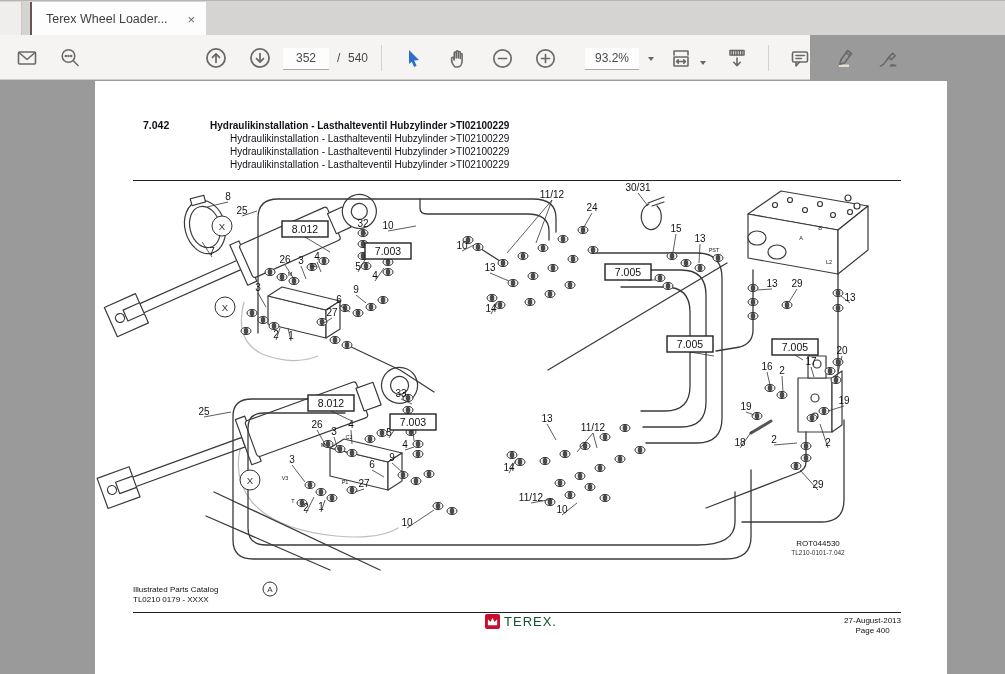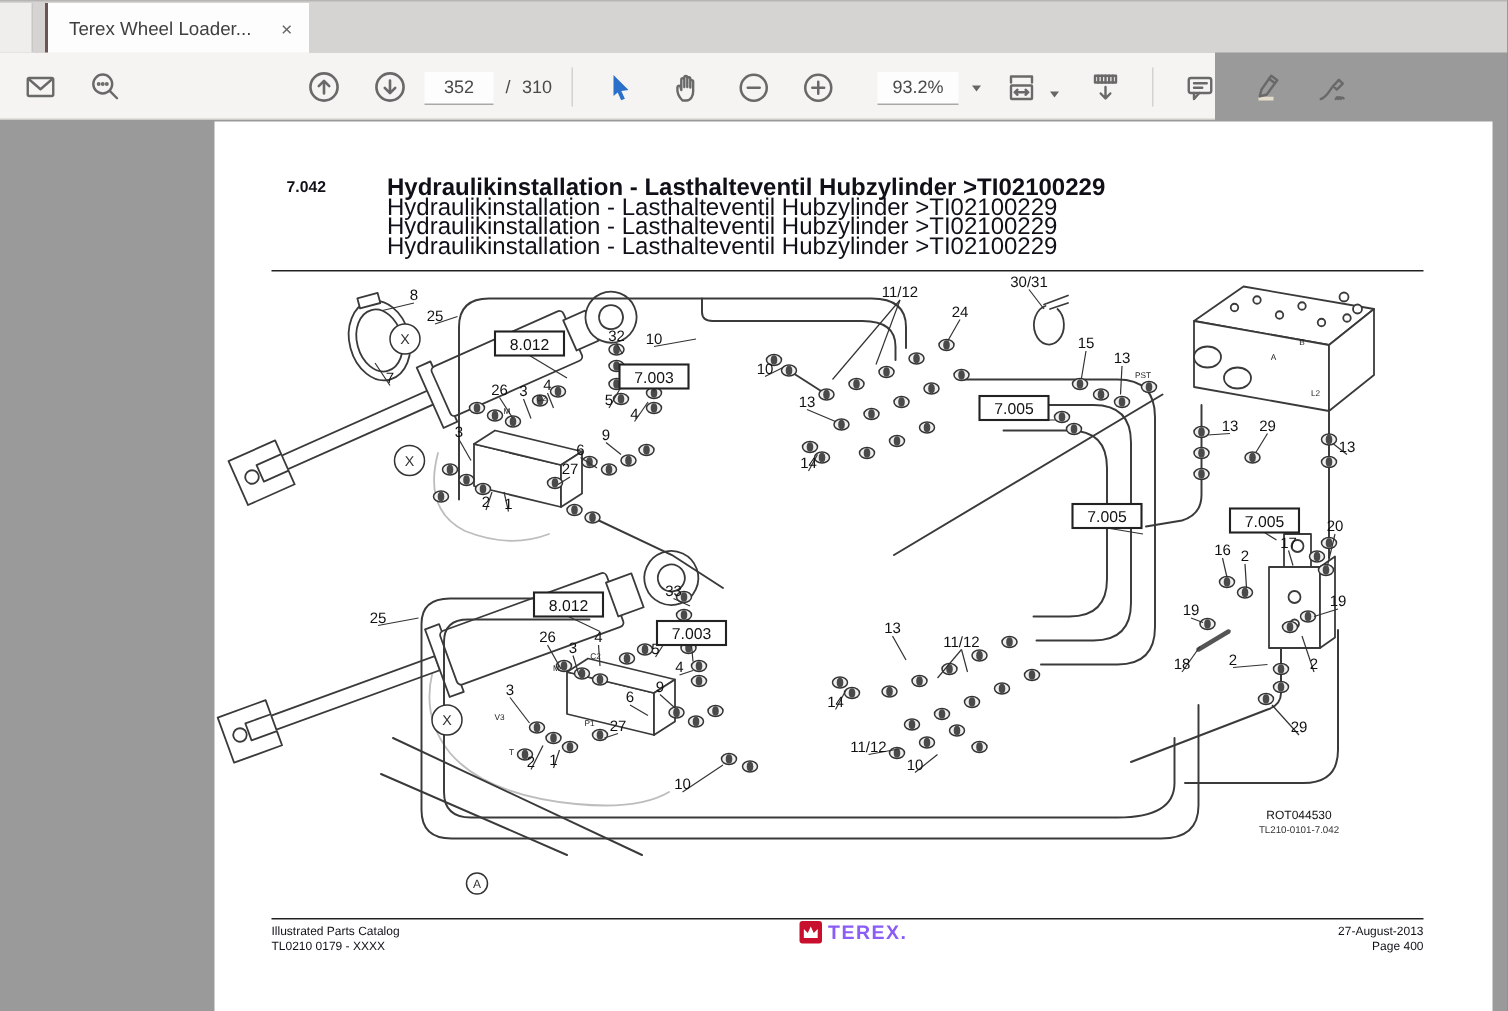--- a/index.html
+++ b/index.html
@@ -16,33 +16,33 @@
   
   .toolbar{position:absolute;left:0;top:35px;width:810px;height:45px;background:#f5f4f2;border-bottom:1px solid #cfcdca;}
   .tbtn{position:absolute;top:7px;width:32px;height:32px;display:flex;align-items:center;justify-content:center;border-radius:2px;}
   .tbtn svg{stroke:#696969;fill:none;stroke-width:1.6;stroke-linecap:round;stroke-linejoin:round;}
   .field{position:absolute;top:13px;height:22px;font-size:12px;color:#4a4a4a;text-align:center;
          border-bottom:1px solid #a9a9a9;background:#fdfdfd;line-height:20px;}
   .plain{position:absolute;top:13px;height:22px;font-size:12px;color:#4a4a4a;line-height:20px;}
   .sep{position:absolute;top:10px;width:1px;height:26px;background:#d4d2d0;}
   .caret{position:absolute;width:0;height:0;border-left:3.5px solid transparent;border-right:3.5px solid transparent;border-top:4.5px solid #666;}
   
-  .docarea{position:absolute;left:0;top:80px;width:848px;height:594px;background:#9a9a9a;margin-left:48px;}
+  .docarea{position:absolute;left:0;top:80px;width:848px;height:594px;background:#9a9a9a;}
   .pdfpage{position:absolute;left:95px;top:1px;width:852px;height:593px;background:#fff;}
   .hdr-sec{position:absolute;left:48px;top:38px;font-size:10.5px;font-weight:bold;color:#101018;}
-  .hdr-titles{position:absolute;left:115px;top:38px;font-size:16px;color:#101018;line-height:13px;}
+  .hdr-titles{position:absolute;left:115px;top:38px;font-size:10px;color:#101018;line-height:13px;text-align:right;}
   .hdr-titles .t0{font-weight:bold;}
   .rule{position:absolute;left:38px;width:768px;height:0;border-top:1.5px solid #222;}
   .foot{position:absolute;font-size:8px;color:#101018;line-height:10px;}
   .logo{position:absolute;left:0;top:533px;width:852px;text-align:center;}
   .logo-inner{display:inline-flex;align-items:center;gap:4px;}
   .logo-box{width:15px;height:15px;background:#c8102e;border-radius:2px;position:relative;}
   .logo-crown{position:absolute;left:2px;top:2px;width:11px;height:11px;background:#fff;
               clip-path:polygon(8% 85%,8% 30%,32% 55%,50% 15%,68% 55%,92% 30%,92% 85%);}
-  .logo-text{font-size:13px;font-weight:bold;color:#8b5cf6;letter-spacing:1px;}
+  .logo-text{font-size:13px;font-weight:normal;color:#14532d;letter-spacing:1px;}
   svg.diagram{position:absolute;left:0;top:0;width:852px;height:593px;}
 </style>
 </head>
 <body>
 
 <div class="stage">
 
   <div class="tabbar">
     <div class="corner"></div>
     <div class="tab">
@@ -74,21 +74,21 @@
         </svg>
     </div>
     <div class="tbtn" style="left:244px">
       <svg width="24" height="24" viewBox="0 0 22 22">
         <circle cx="11" cy="11" r="8.3"></circle>
           <path d="M11,7 L11,14.5 M7.8,11.5 L11,14.7 L14.2,11.5"></path>
         </svg>
     </div>
     <div class="field" style="left:283px;width:46px">352</div>
     <span class="plain" style="left:337px">/</span>
-    <span class="plain" style="left:348px">310</span>
+    <span class="plain" style="left:348px">540</span>
     <div class="sep" style="left:381px"></div>
     <div class="tbtn" style="left:397px">
       <svg width="22" height="22" viewBox="0 0 22 22">
         <path d="M7,3 L17,13 L12.2,13.6 L14.6,18.8 L12.1,19.9 L9.8,14.7 L7,17 Z" fill="#2a6fc9" stroke="none"></path>
         </svg>
     </div>
     <div class="tbtn" style="left:442px">
       <svg width="22" height="22" viewBox="0 0 22 22">
         <path d="M8,20 C5.6,17.6 4.3,14 4.6,11.2 c0.1,-1.3 1.9,-1.3 2.1,-0.1 L7.2,13 L7.2,6.2 c0,-1.5 2,-1.5 2,0 L9.2,11 L9.2,4.8 c0,-1.5 2,-1.5 2,0 L11.2,11 L11.2,5.6 c0,-1.5 2,-1.5 2,0 L13.2,11.4 L13.2,7.4 c0,-1.3 1.9,-1.3 1.9,0 L15.1,14 c0,3 -1.6,6 -4.4,6 Z"></path>
         </svg>
@@ -819,31 +819,31 @@
             <g>
               <circle cx="270" cy="589" r="7" fill="#fff" stroke="#333" stroke-width="1"></circle>
               <text x="270" y="592" text-anchor="middle" font-size="8" fill="#333" font-family="Liberation Sans, sans-serif">A</text>
             </g>
             <text x="818" y="546" text-anchor="middle" font-size="8" fill="#111" font-family="Liberation Sans, sans-serif">ROT044530</text>
             <text x="818" y="555" text-anchor="middle" font-size="6.5" fill="#333" font-family="Liberation Sans, sans-serif">TL210-0101-7.042</text>
           </g>
       </svg>
 
       <div class="rule" style="top:531px"></div>
-      <div class="foot" style="left:38px;top:535px">
+      <div class="foot" style="left:38px;top:504px">
         <div>Illustrated Parts Catalog</div>
         <div>TL0210 0179 - XXXX</div>
       </div>
       <div class="logo">
         <span class="logo-inner">
           <span class="logo-box">
               <span class="logo-crown"></span>
             </span>
           <span class="logo-text">TEREX.</span>
         </span>
       </div>
-      <div class="foot" style="right:46px;top:535px;text-align:right">
+      <div class="foot" style="right:46px;top:535px;text-align:center">
         <div>27-August-2013</div>
         <div>Page 400</div>
       </div>
     </div>
   </div>
 </div>
 
 </body></html>

